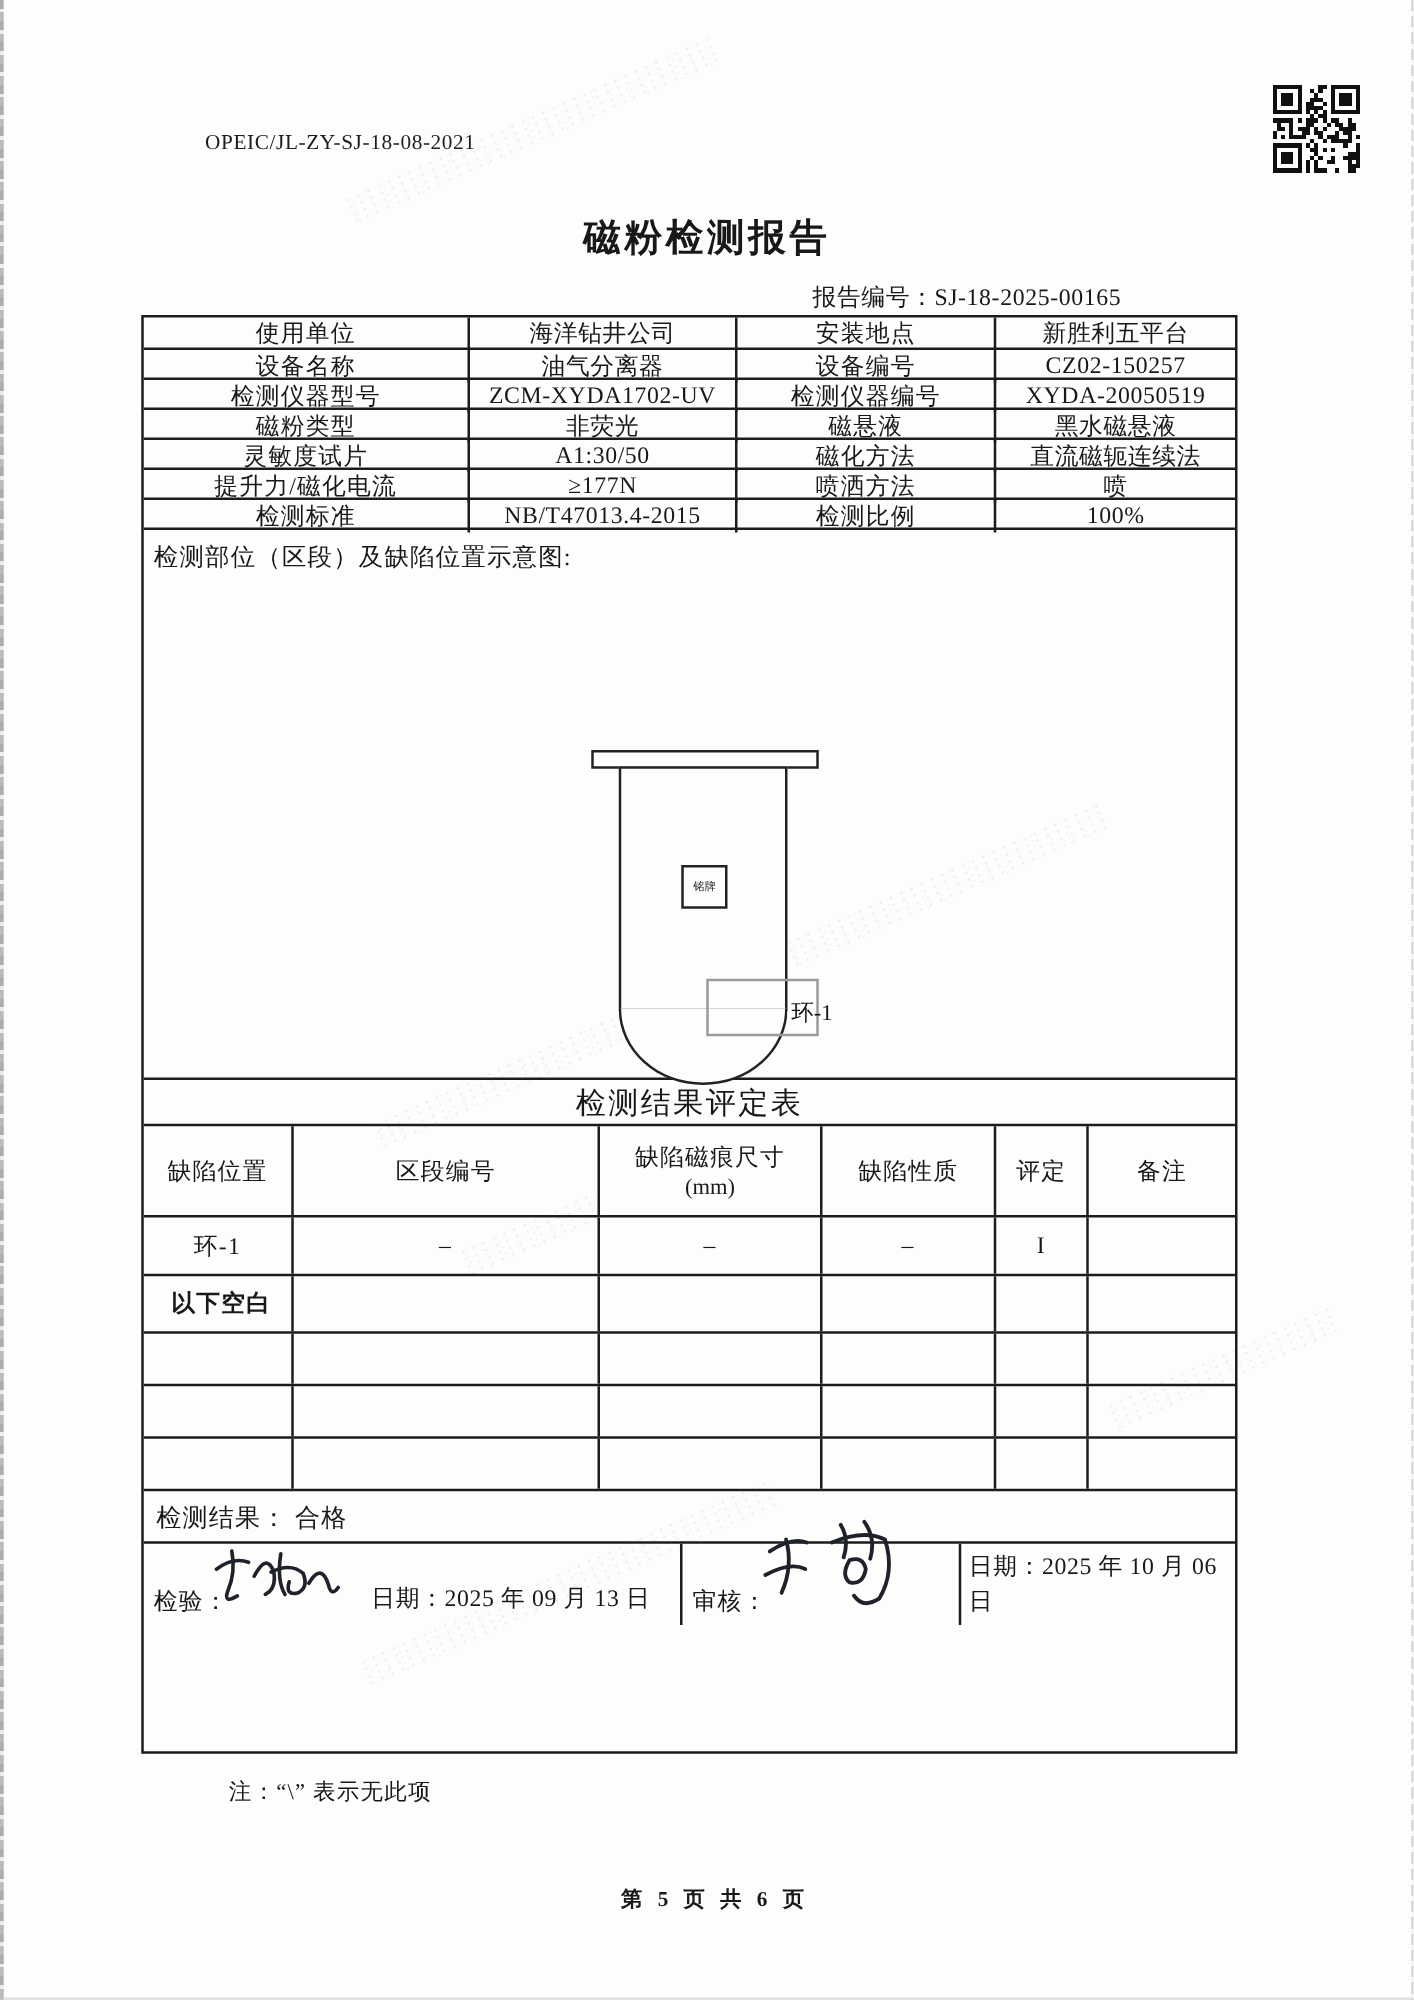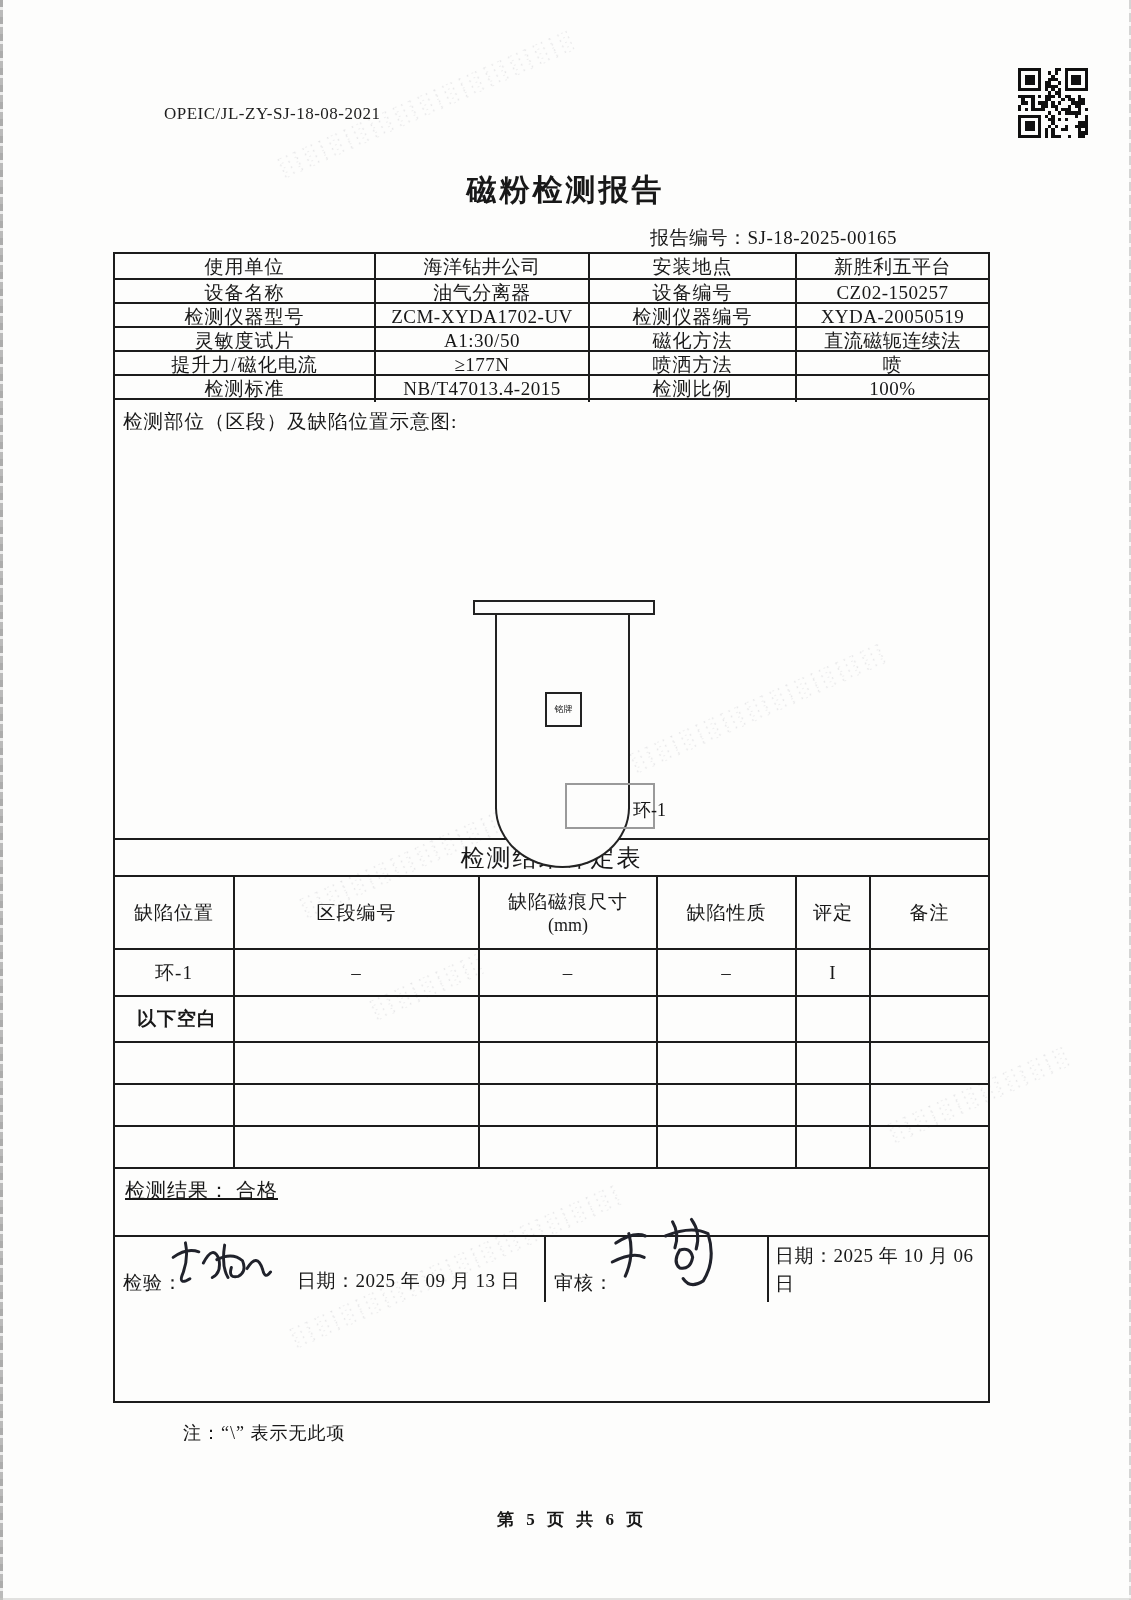--- a/index.html
+++ b/index.html
@@ -29,21 +29,21 @@
   
   .rtitle { height:37px; display:flex; align-items:center; justify-content:center; font-size:24px; letter-spacing:2px; }
   .rhead, .rrow { display:grid; grid-template-columns:120px 245px 178px 139px 74px 117px; }
   .rhead { height:73px; }
   .rc { border-right:2px solid #1c1c1c; display:flex; flex-direction:column; align-items:center; justify-content:center; font-size:19px; letter-spacing:1px; text-align:center; }
   .rc:last-child { border-right:none; }
   .rc .sub { font-size:18px; letter-spacing:0; }
   .rrow .rc { flex-direction:row; }
   .rrow .rc.left { justify-content:flex-start; padding-left:22px;font-weight:bold; }
 
-  .conclusion { height:68px; padding:8px 10px; font-size:20px; letter-spacing:1px;text-decoration:underline; }
+  .conclusion { height:42px; padding:8px 10px; font-size:20px; letter-spacing:1px; }
 
   .signrow { display:grid; grid-template-columns:431px 223px 219px; height:61px; }
   .scell { border-right:2px solid #1c1c1c; position:relative; overflow:visible; font-size:19px; }
   .scell:last-child { border-right:none; }
   .slabel { position:absolute; left:8px; bottom:6px; letter-spacing:1px; }
   .sdate1 { position:absolute; left:182px; bottom:8px; letter-spacing:.5px; }
   .sdate3 { padding:5px 6px; line-height:1.45; letter-spacing:.5px; }
   .sig { position:absolute; pointer-events:none; }
   .sig svg path { fill:none; stroke:#20222b; stroke-width:2.6; stroke-linecap:round; stroke-linejoin:round; }
 
@@ -331,20 +331,26 @@
         <div class="icell">设备编号</div>
         <div class="icell val">CZ02-150257</div>
       </div>
       <div class="irow">
         <div class="icell">检测仪器型号</div>
         <div class="icell val">ZCM-XYDA1702-UV</div>
         <div class="icell">检测仪器编号</div>
         <div class="icell val">XYDA-20050519</div>
       </div>
       <div class="irow">
+        <div class="icell">磁粉类型</div>
+        <div class="icell val">非荧光</div>
+        <div class="icell">磁悬液</div>
+        <div class="icell val">黑水磁悬液</div>
+      </div>
+      <div class="irow">
         <div class="icell">灵敏度试片</div>
         <div class="icell val">A1:30/50</div>
         <div class="icell">磁化方法</div>
         <div class="icell val">直流磁轭连续法</div>
       </div>
       <div class="irow">
         <div class="icell">提升力/磁化电流</div>
         <div class="icell val">≥177N</div>
         <div class="icell">喷洒方法</div>
         <div class="icell val">喷</div>

